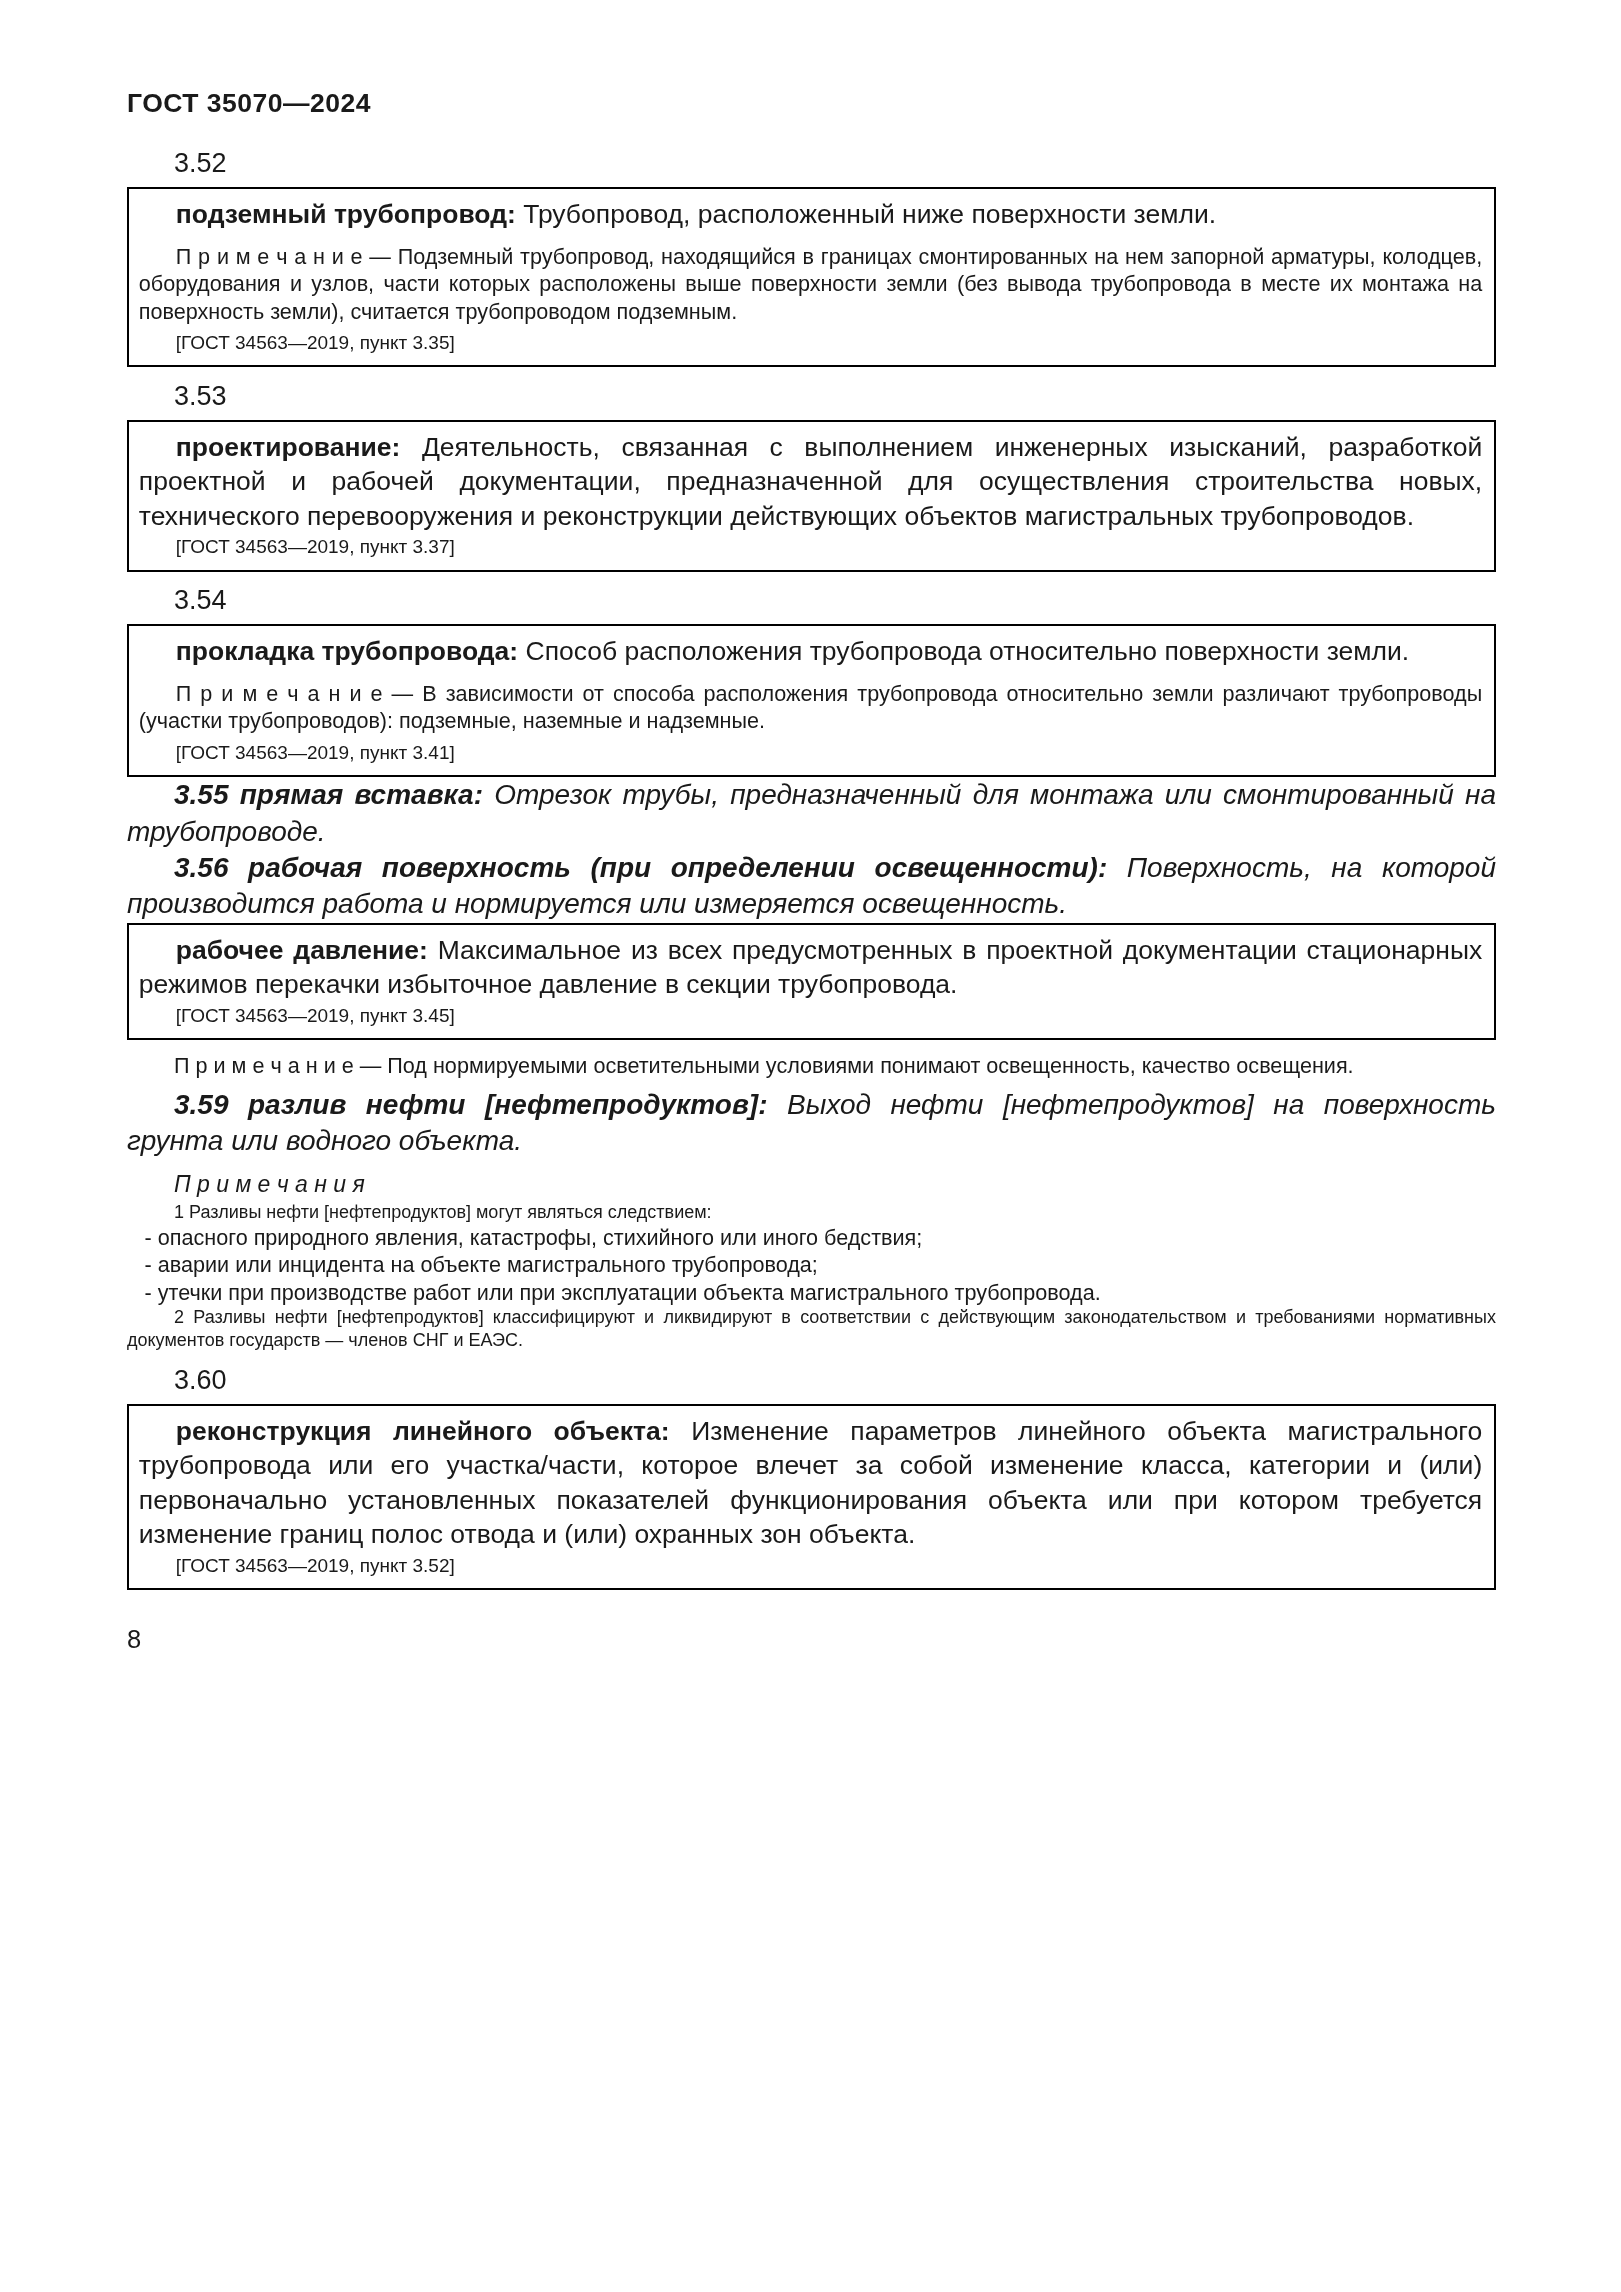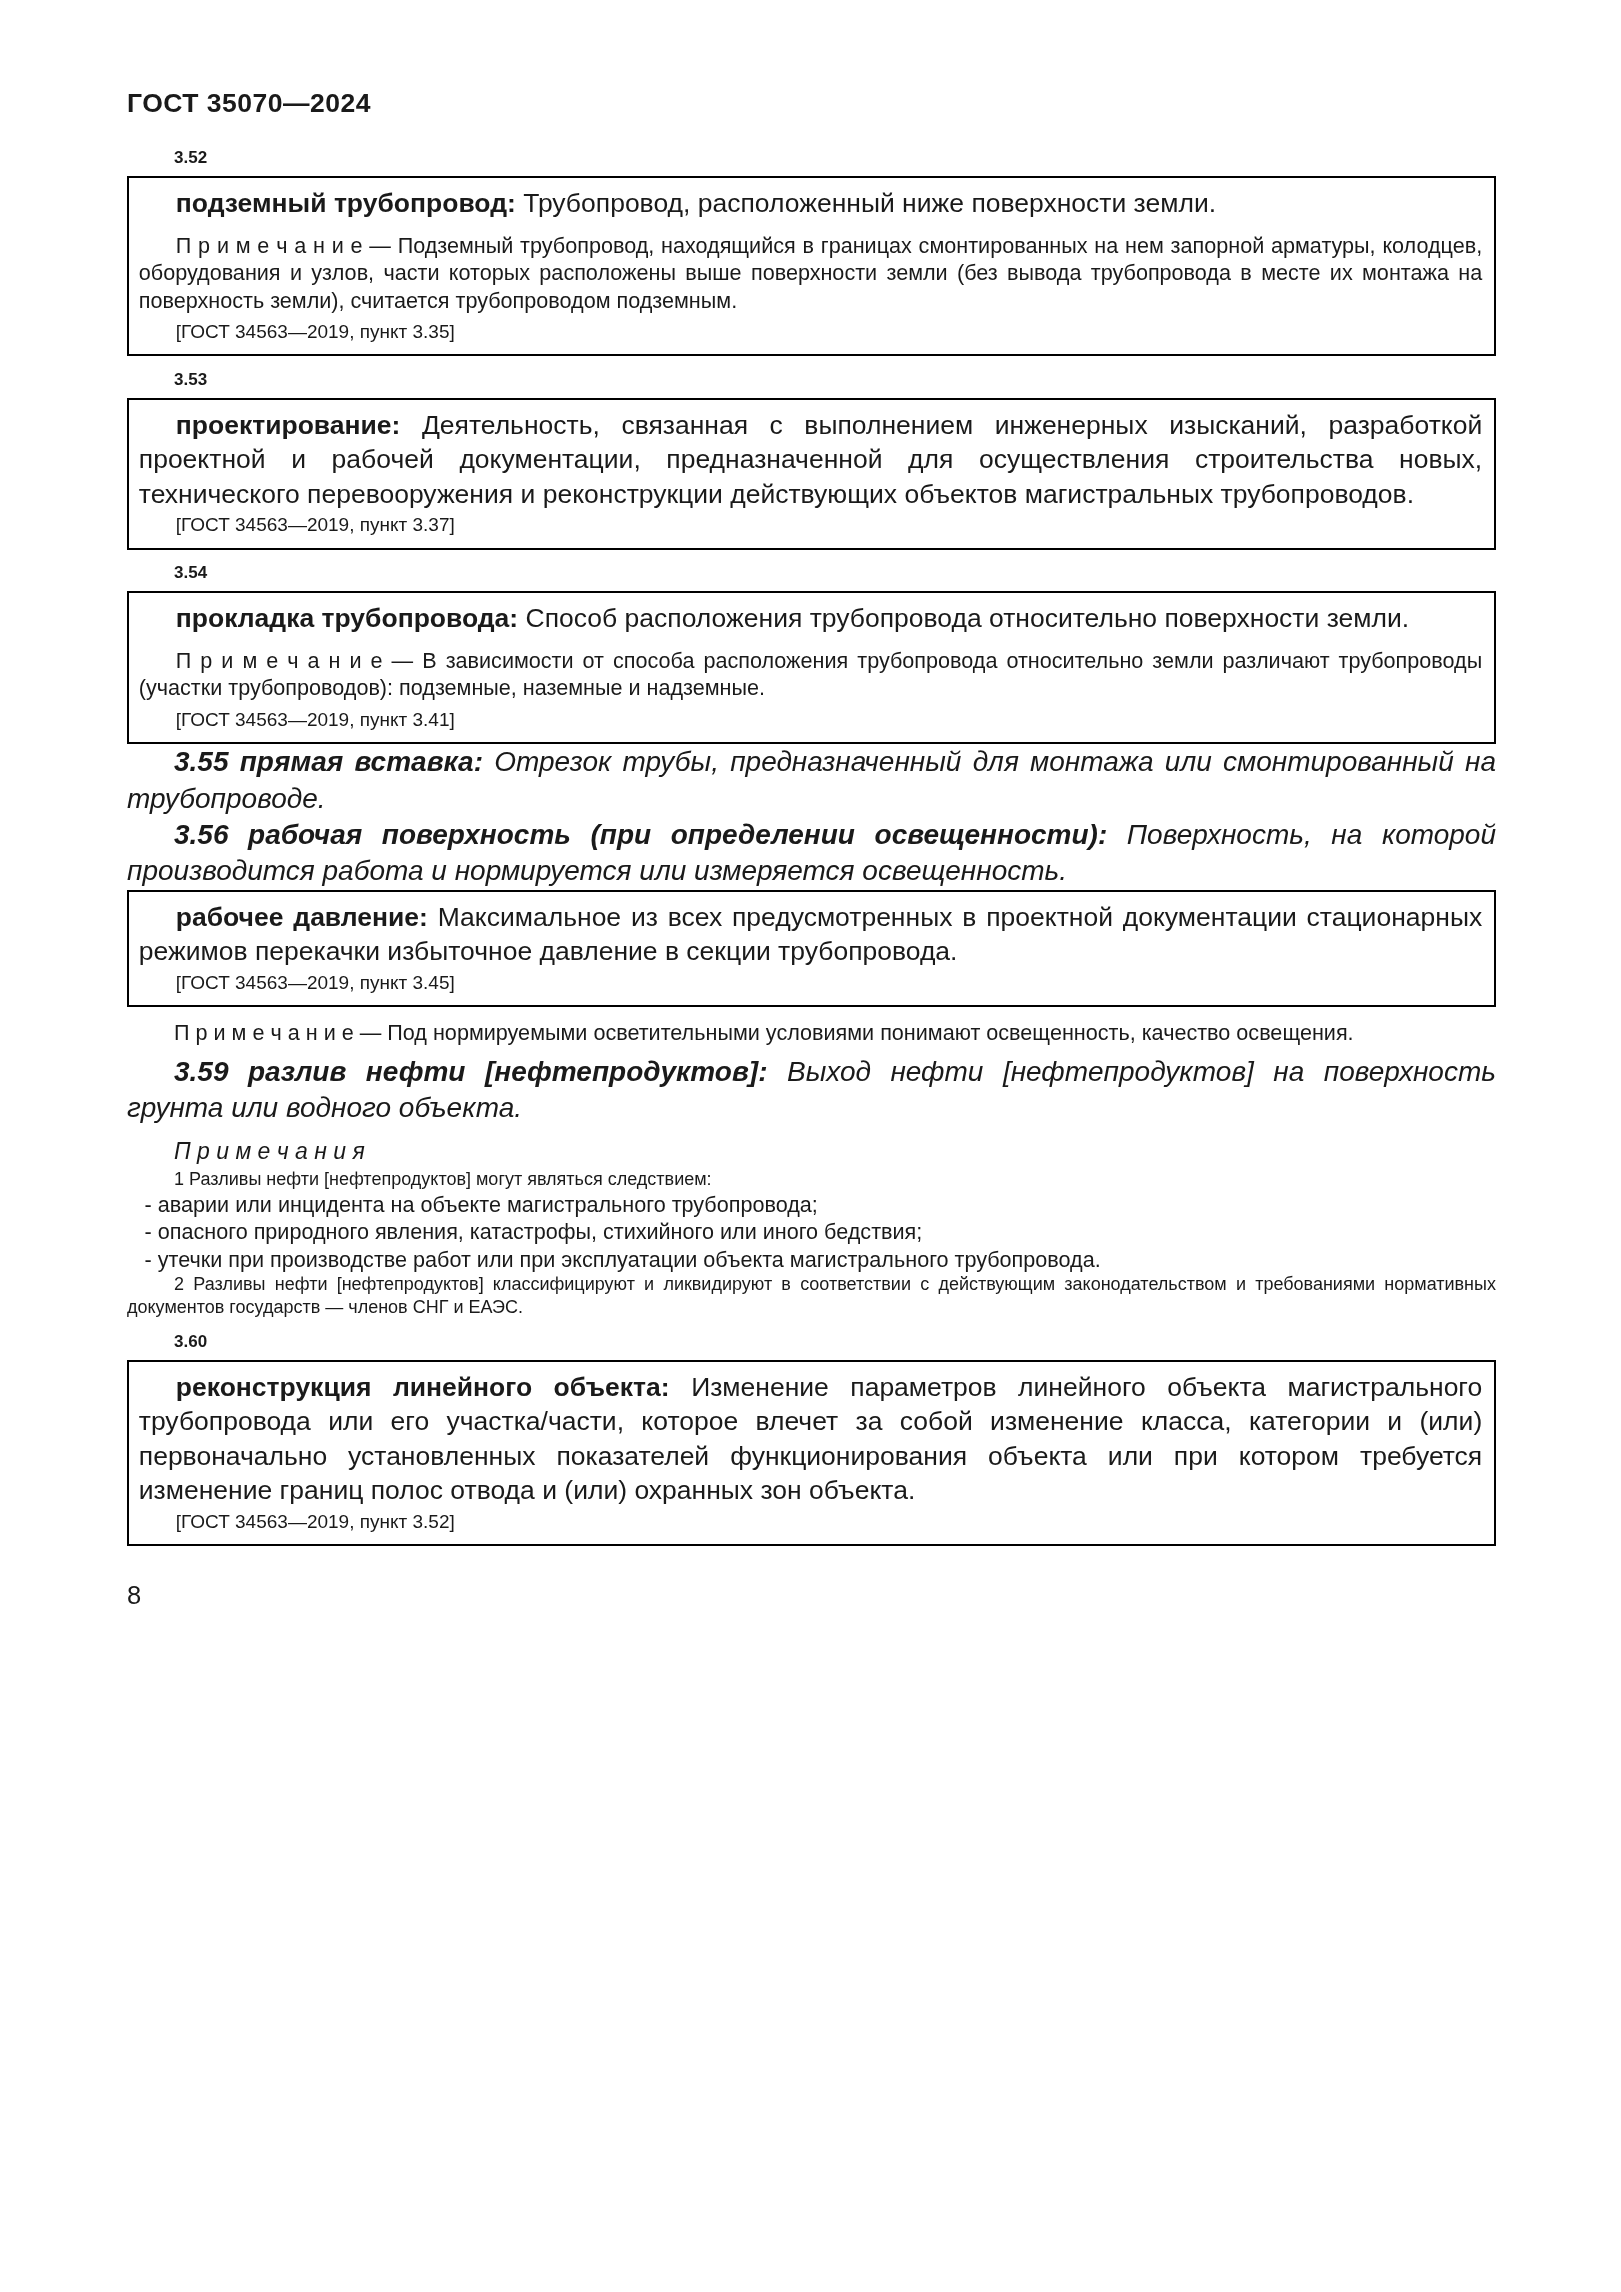--- a/index.html
+++ b/index.html
@@ -15,24 +15,23 @@
   .content { padding: 88px 125px 0 127px; }
 
   .doc-header {
     font-size: 26.5px;
     font-weight: 700;
     letter-spacing: 0.5px;
     margin-bottom: 29px;
   }
 
   .num {
-    font-size: 17px;
+    font-size: 27px;
     padding-left: 47px;
     margin: 13.7px 0 7.8px 0;
-    font-weight: bold;
   }
 
   .box {
     border: 2px solid #000000;
     padding: 7.8px 11.8px 9.8px 9.8px;
   }
   .def {
     font-size: 26.5px;
     line-height: 1.3;
     text-align: justify;
@@ -144,22 +143,22 @@
 
     <p class="smallnote">П р и м е ч а н и е  — Под нормируемыми осветительными условиями понимают освещенность, качество освещения.</p>
 
     <p class="para"><b class="lead"><span>3.59</span>
       <span>разлив нефти [нефтепродуктов]:</span></b>
       <span>Выход нефти [нефтепродуктов] на поверхность грунта или водного объекта.</span></p>
 
     <div class="notes-block">
       <p class="notes-heading">П р и м е ч а н и я</p>
       <p class="note-item">1 Разливы нефти [нефтепродуктов] могут являться следствием:</p>
+      <p class="dash-item">- опасного природного явления, катастрофы, стихийного или иного бедствия;</p>
       <p class="dash-item">- аварии или инцидента на объекте магистрального трубопровода;</p>
-      <p class="dash-item">- опасного природного явления, катастрофы, стихийного или иного бедствия;</p>
       <p class="dash-item">- утечки при производстве работ или при эксплуатации объекта магистрального трубопровода.</p>
       <p class="note-item">2 Разливы нефти [нефтепродуктов] классифицируют и ликвидируют в соответствии с действующим законодательством и требованиями нормативных документов государств — членов СНГ и ЕАЭС.</p>
     </div>
 
     <p class="num">3.60</p>
     <div class="box">
       <p class="def"><b class="lead">реконструкция линейного объекта:</b>
         <span>Изменение параметров линейного объекта магистрального трубопровода или его участка/части, которое влечет за собой изменение класса, категории и (или) первоначально установленных показателей функционирования объекта или при котором требуется изменение границ полос отвода и (или) охранных зон объекта.</span></p>
       <p class="source">[ГОСТ 34563—2019, пункт 3.52]</p>
     </div>

